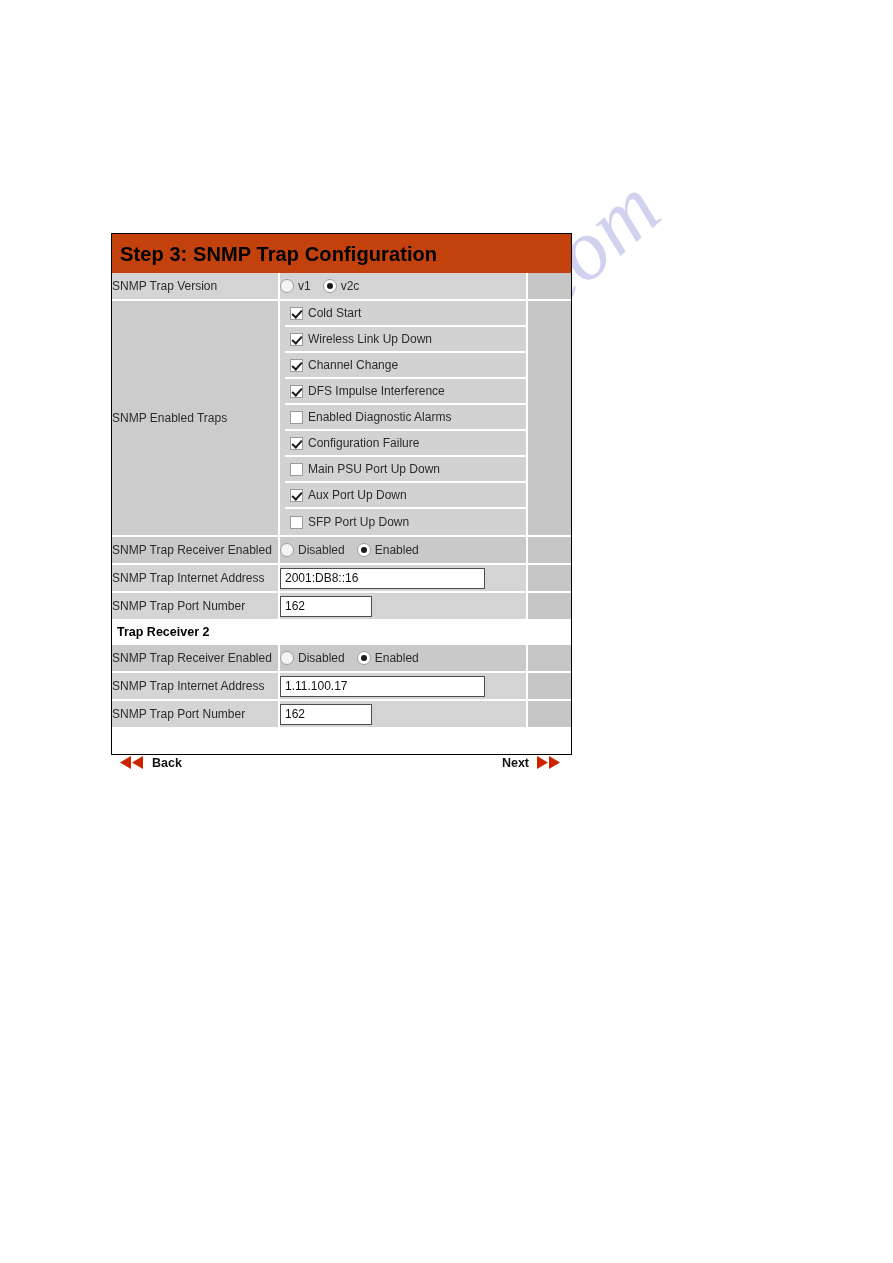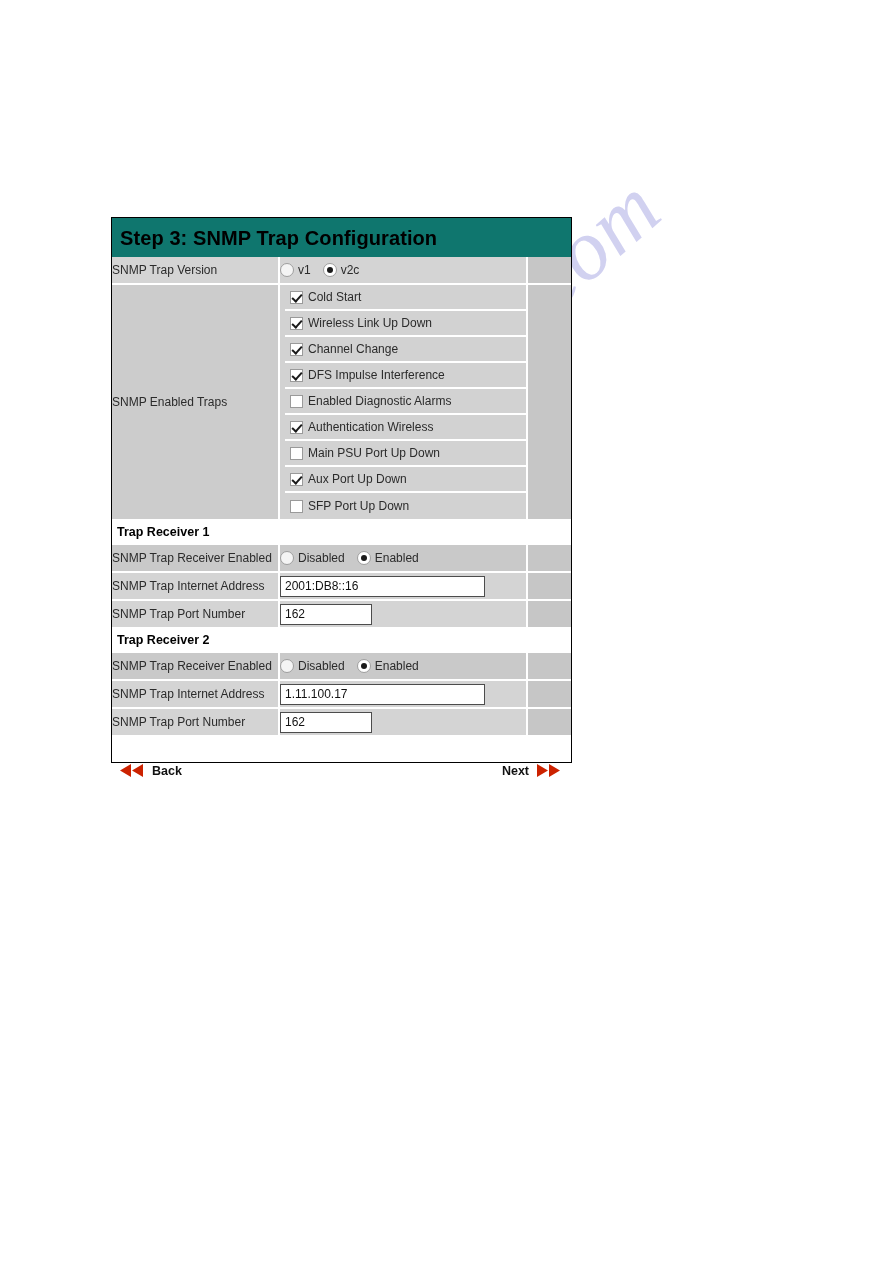--- a/index.html
+++ b/index.html
@@ -36,24 +36,24 @@
     white-space: nowrap;
     transform: rotate(-41deg);
     transform-origin: 0 0;
     letter-spacing: 1px;
   }
 
   
   #panel {
     position: absolute;
     left: 111px;
-    top: 217px;
+    top: 233px;
     width: 461px;
     border: 1px solid #000000;
-    background: #0f766e;
+    background: #c2410c;
     box-sizing: border-box;
     z-index: 10;
   }
 
   .panel-title {
     font-size: 20px;
     font-weight: bold;
     color: #000000;
     padding: 10px 8px 8px 8px;
     letter-spacing: .1px;
@@ -321,21 +321,21 @@
               <span class="trap-label">DFS Impulse Interference</span>
             </div>
 
             <div class="trap-row">
               <span class="cb"></span>
               <span class="trap-label">Enabled Diagnostic Alarms</span>
             </div>
 
             <div class="trap-row">
               <span class="cb checked"></span>
-              <span class="trap-label">Authentication Wireless</span>
+              <span class="trap-label">Configuration Failure</span>
             </div>
 
             <div class="trap-row">
               <span class="cb"></span>
               <span class="trap-label">Main PSU Port Up Down</span>
             </div>
 
             <div class="trap-row">
               <span class="cb checked"></span>
               <span class="trap-label">Aux Port Up Down</span>
@@ -344,27 +344,20 @@
             <div class="trap-row">
               <span class="cb"></span>
               <span class="trap-label">SFP Port Up Down</span>
             </div>
 
           </div>
         </td>
         <td class="units-tall"></td>
       </tr>
 
-      <tr class="sect">
-        <td>
-          <div class="sect-label">Trap Receiver 1</div>
-        </td>
-        <td></td>
-        <td class="last"></td>
-      </tr>
 
       <tr>
         <td class="attr-cell sec">SNMP Trap Receiver Enabled</td>
         <td class="val-cell sec">
           <div class="radio-group">
             <span class="rb"></span>
             <span class="rb-label">Disabled</span>
             <span class="rb sel"></span>
             <span class="rb-label">Enabled</span>
           </div>

